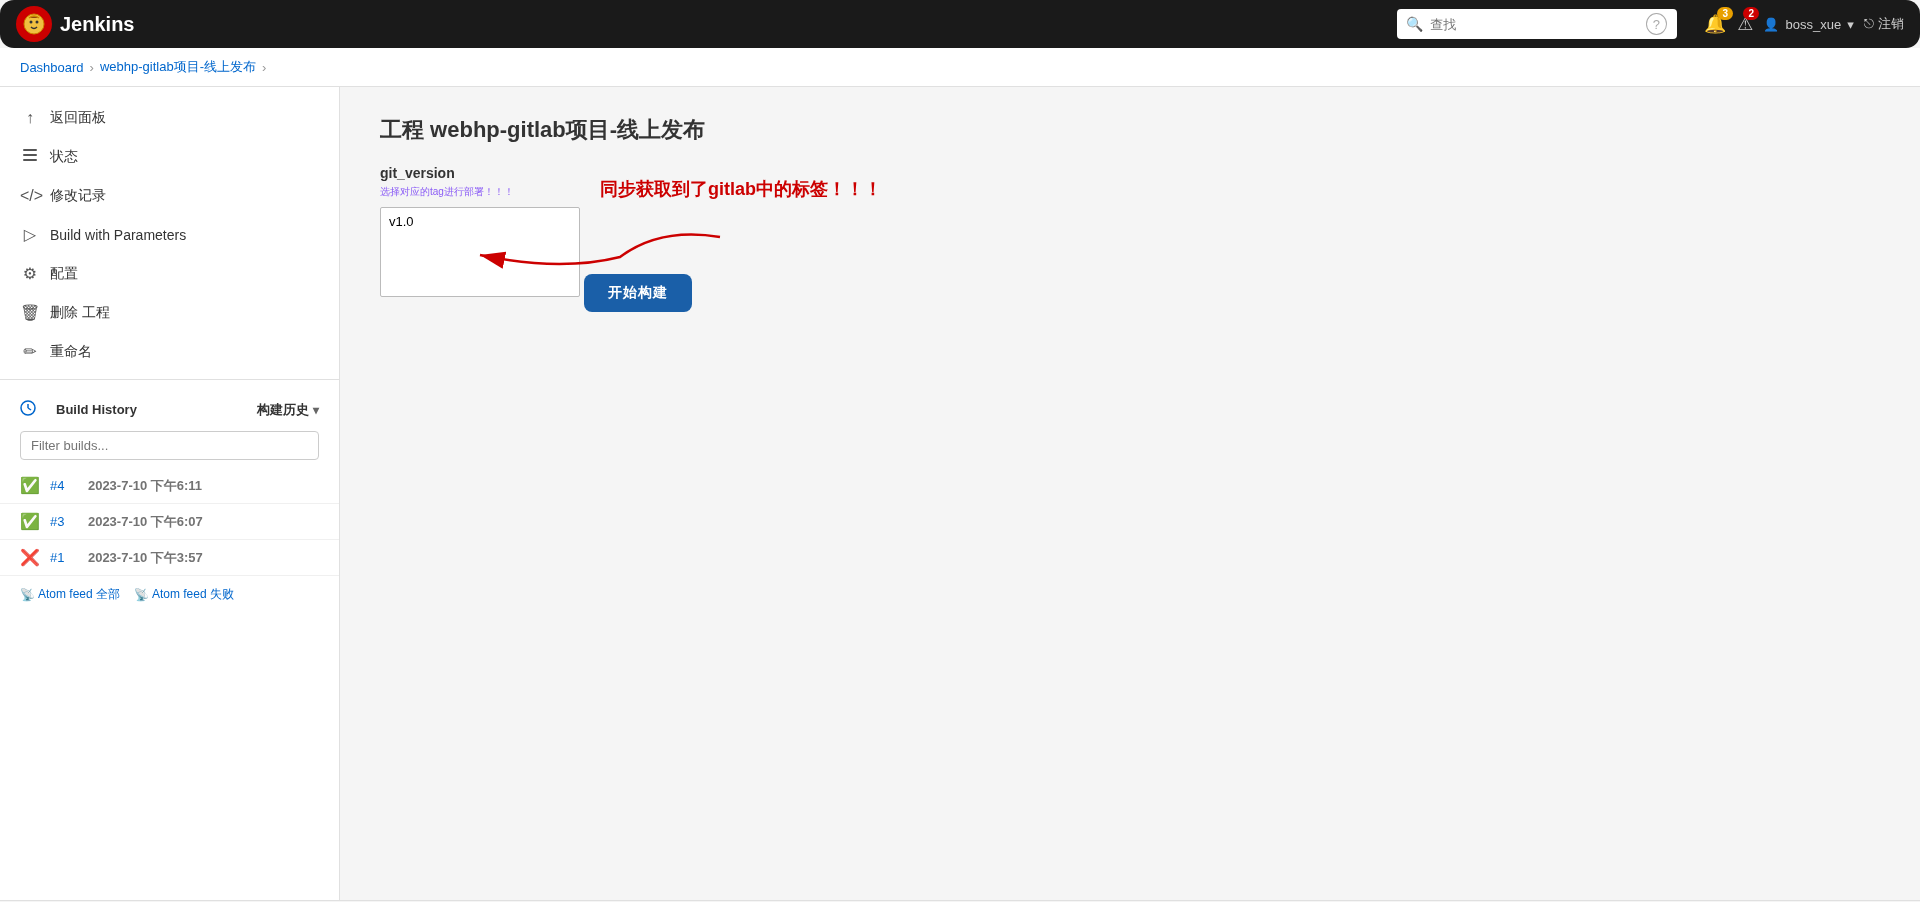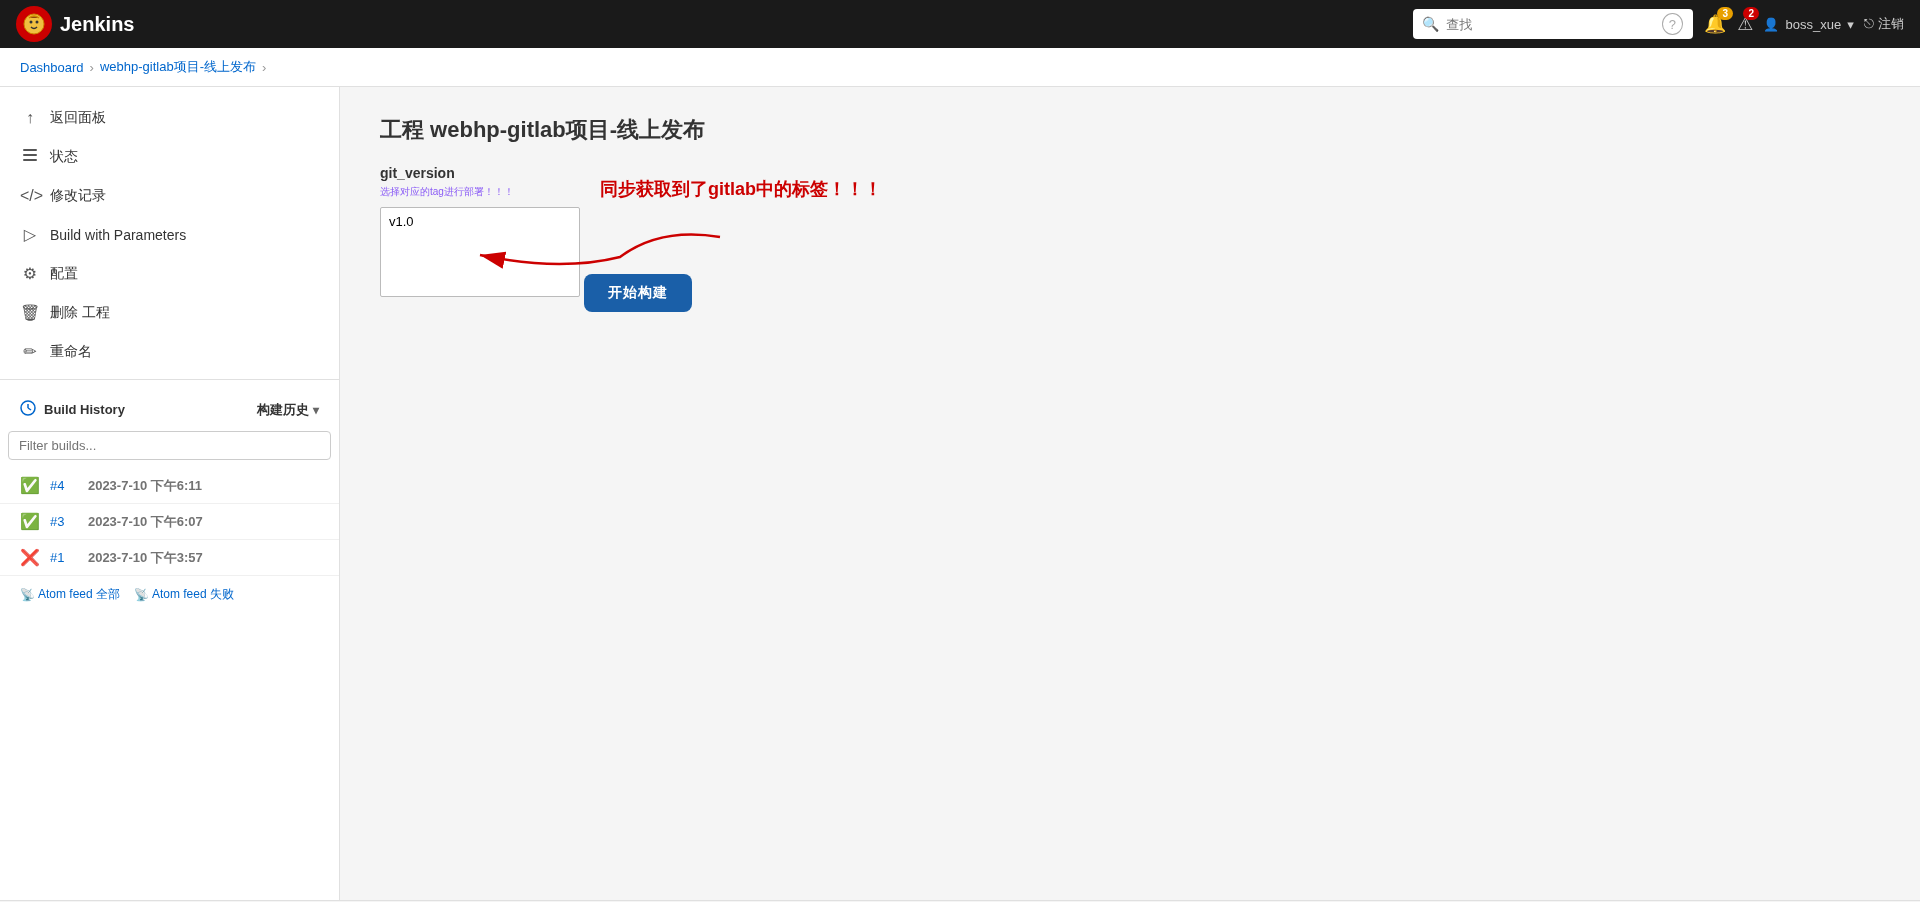--- a/index.html
+++ b/index.html
@@ -6,21 +6,22 @@
     body { font-family: 'Microsoft YaHei', 'SimHei', Arial, sans-serif; background: #f5f5f5; color: #333; font-size: 14px; }
 
     
     .header {
       background: #1a1a1a;
       color: #fff;
       height: 48px;
       display: flex;
       align-items: center;
       padding: 16px 16px;
-      gap: 12px;
+      gap: 28px;
+      border-radius: 14px;
     }
     .header-logo {
       display: flex;
       align-items: center;
       gap: 8px;
       font-size: 20px;
       font-weight: bold;
       color: #fff;
       text-decoration: none;
     }
@@ -129,24 +130,24 @@
     
     .build-history-header {
       display: flex;
       align-items: center;
       justify-content: space-between;
       padding: 12px 20px 8px;
       font-weight: bold;
       font-size: 13px;
     }
     .build-history-header .bh-left {
-      display: flex; align-items: center; gap: 8px;
+      display: flex; align-items: center; gap: 20px;
     }
     .filter-input-wrap {
-      padding: 4px 8px 8px;
+      padding: 4px 20px 8px;
     }
     .filter-input {
       width: 100%;
       border: 1px solid #ccc;
       border-radius: 4px;
       padding: 6px 10px;
       font-size: 13px;
       outline: none;
     }
     .build-item {

